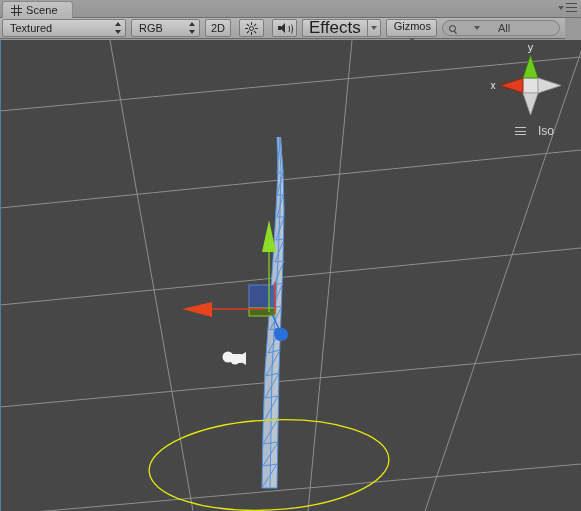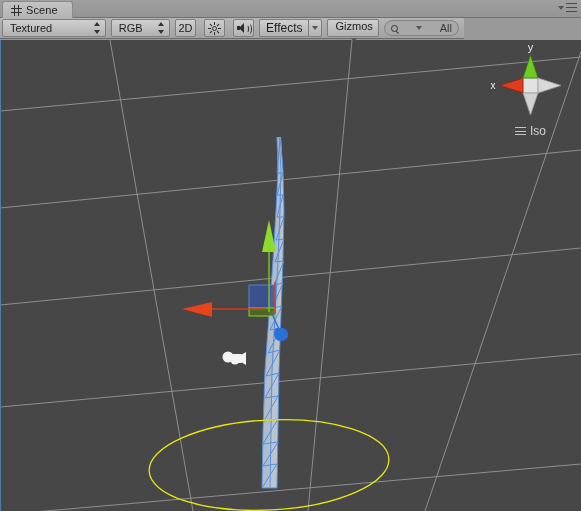--- a/index.html
+++ b/index.html
@@ -82,21 +82,21 @@
   .burger {
     width: 11px; height: 9px;
     display: flex; flex-direction: column; justify-content: space-between;
   }
   .burger i { display:block; height: 1px; background: #4a4a4a; }
 
   
   .toolbar {
     position: absolute;
     left: 0; top: 18px;
-    width: 464px; height: 21px;
+    width: 565px; height: 21px;
     background: linear-gradient(#b6b6b6, #a2a2a2);
     border-bottom: 1px solid #6b6b6b;
     box-sizing: border-box;
     display: flex;
     align-items: stretch;
     padding: 1px 2px;
   }
   .tb {
     display: flex;
     align-items: center;
@@ -189,21 +189,21 @@
   }
   .split .main {
     display: flex; align-items: center; justify-content: center;
     padding: 0 6px;
     height: 18px;
     background: linear-gradient(#cfcfcf, #b2b2b2);
     border: 1px solid #7d7d7d;
     border-right: none;
     border-radius: 2px 0 0 2px;
     box-sizing: border-box;
-    font-size: 12px;
+    font-size: 17px;
     color: #202020;
   }
   .split .arrow {
     display: flex; align-items: center; justify-content: center;
     width: 14px; height: 18px;
     background: linear-gradient(#cfcfcf, #b2b2b2);
     border: 1px solid #7d7d7d;
     border-radius: 0 2px 2px 0;
     box-sizing: border-box;
   }
@@ -275,21 +275,21 @@
     position: absolute;
     right: 8px; top: 2px;
     width: 86px; height: 105px;
     z-index: 30;
   }
   .iso-row {
     position: absolute;
     left: 28px; top: 82px;
     display: flex;
     align-items: center;
-    gap: 4px;
+    gap: 12px;
   }
   .iso-burger {
     width: 11px; height: 8px;
     display: flex; flex-direction: column; justify-content: space-between;
   }
   .iso-burger i { display:block; height: 1px; background: #c6c6c6; }
   .iso-label {
     font-size: 12px;
     color: #d4d4d4;
   }

